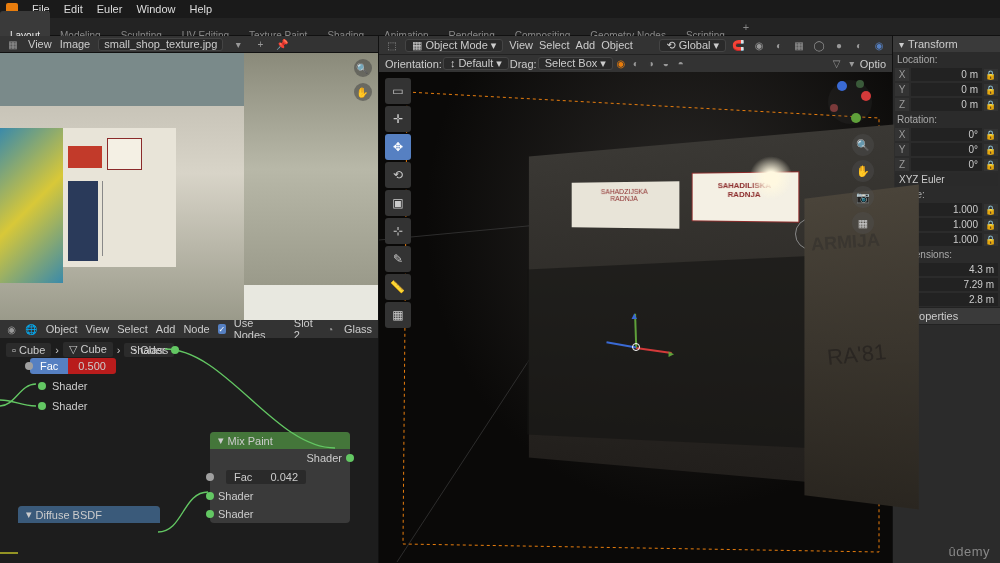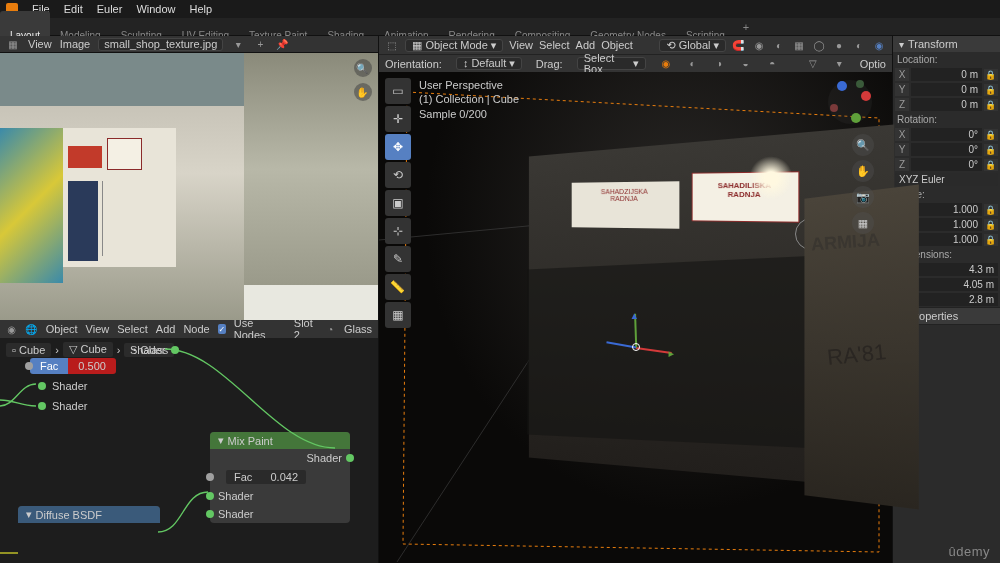--- a/index.html
+++ b/index.html
@@ -39,21 +39,21 @@
 .node-title{background:#44763a;padding:2px 8px;border-radius:4px 4px 0 0;display:flex;align-items:center;gap:4px;font-size:11px}
 .node-title.diff{background:#3a5a7a}
 .node-row{display:flex;align-items:center;padding:3px 8px;gap:6px;position:relative}
 .node-row.out{justify-content:flex-end}
 .node-row .dot{position:absolute}
 .node-row.out .dot{right:-4px}
 .node-row:not(.out) .dot{left:-4px}
 .fac-field{background:#2a2a2a;padding:1px 8px;border-radius:2px;display:flex;justify-content:space-between;width:80px;margin-left:8px}
 .view3d{flex:1;position:relative;background:#0a0a0a;border-left:1px solid #111}
 .v3-header{height:18px;background:#333;display:flex;align-items:center;gap:6px;padding:0 6px;font-size:10px}
-.v3-header2{height:18px;background:#333;display:flex;align-items:center;gap:14px;padding:0 6px;font-size:10px;border-top:1px solid #222}
+.v3-header2{height:18px;background:#333;display:flex;align-items:center;gap:1px;padding:0 6px;font-size:10px;border-top:1px solid #222}
 .hdr-pill{background:#2a2a2a;border:1px solid #444;border-radius:3px;padding:0 6px;height:13px;line-height:11px;display:flex;align-items:center;gap:3px}
 .hdr-icon{width:14px;height:14px;display:inline-flex;align-items:center;justify-content:center;color:#999;font-size:10px}
 .v3-canvas{position:absolute;top:36px;left:0;right:0;bottom:0;background:radial-gradient(ellipse at 60% 30%,#2a2826 0%,#0a0908 60%)}
 .toolbar{position:absolute;left:6px;top:42px;width:26px;display:flex;flex-direction:column;gap:2px}
 .tbtn{width:26px;height:26px;background:#333;border-radius:3px;display:flex;align-items:center;justify-content:center;color:#ccc;font-size:12px}
 .tbtn.active{background:#5680c2;color:#fff}
 .overlay-info{position:absolute;top:42px;left:40px;font-size:10px;color:#aaa;line-height:1.3}
 .gizmo{position:absolute;top:42px;right:18px;width:48px;height:48px}
 .nav-icons{position:absolute;right:18px;top:98px;display:flex;flex-direction:column;gap:4px}
 .nav-icons div{width:22px;height:22px;background:rgba(80,80,80,.4);border-radius:50%;display:flex;align-items:center;justify-content:center;color:#ccc;font-size:11px}
@@ -299,25 +299,20 @@
       <div class="tbtn">✛</div>
       <div class="tbtn active">✥</div>
       <div class="tbtn">⟲</div>
       <div class="tbtn">▣</div>
       <div class="tbtn">⊹</div>
       <div class="tbtn">✎</div>
       <div class="tbtn">📏</div>
       <div class="tbtn">▦</div>
     </div>
 
-    <div class="overlay-info">
-      <div>User Perspective</div>
-      <div>(1) Collection | Cube</div>
-      <div>Sample 0/200</div>
-    </div>
 
     <svg class="gizmo" viewBox="0 0 48 48">
       <circle cx="24" cy="24" r="22" fill="rgba(60,60,60,.2)"></circle>
       <circle cx="40" cy="18" r="5" fill="#d43a3a"></circle>
       <circle cx="16" cy="8" r="5" fill="#3a6ad4"></circle>
       <circle cx="30" cy="40" r="5" fill="#5fa03a"></circle>
       <circle cx="8" cy="30" r="4" fill="#7a3a3a"></circle>
       <circle cx="34" cy="6" r="4" fill="#3a5a3a"></circle>
     </svg>
     <div class="nav-icons">
@@ -380,21 +375,21 @@
           <div class="prop-val">1.000</div>
           <div class="prop-btn">🔒</div>
         </div>
       <div style="padding:2px 4px;font-size:10px;color:#aaa">Dimensions:</div>
       <div class="prop-row">
           <div class="prop-lbl">X</div>
           <div class="prop-val">4.3 m</div>
         </div>
       <div class="prop-row">
           <div class="prop-lbl">Y</div>
-          <div class="prop-val">4.05 m</div>
+          <div class="prop-val">7.29 m</div>
         </div>
       <div class="prop-row">
           <div class="prop-lbl">Z</div>
           <div class="prop-val">2.8 m</div>
         </div>
     </div>
     <div class="prop-sec">
       <div class="prop-hd">▸ <span>Properties</span></div>
     </div>
   </div>

